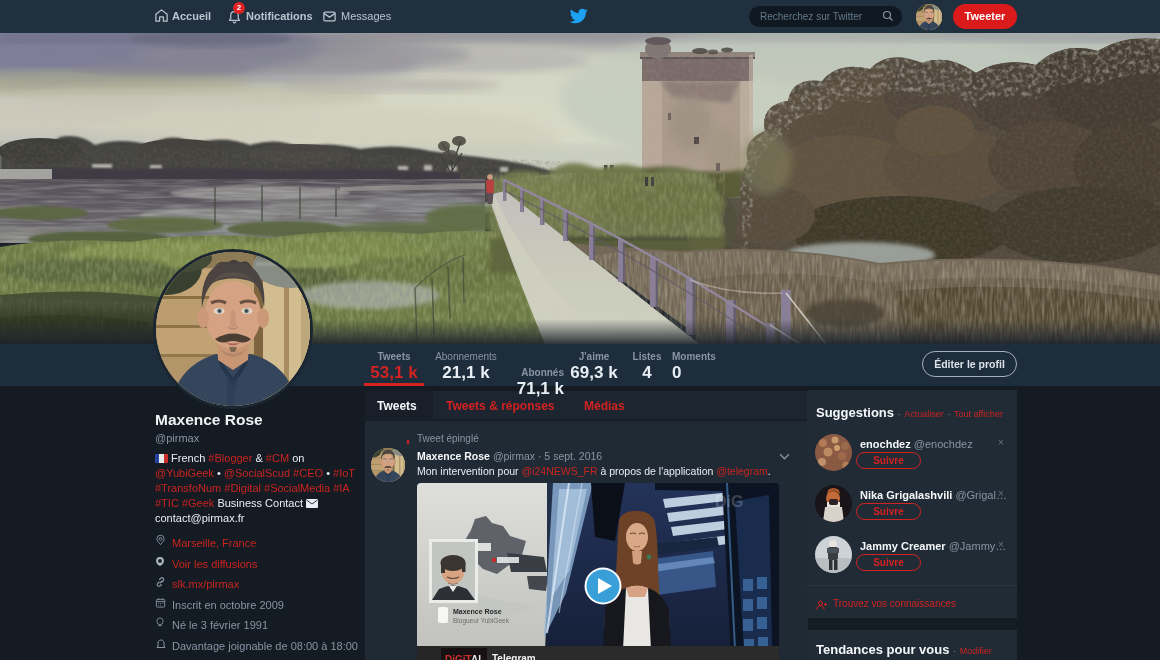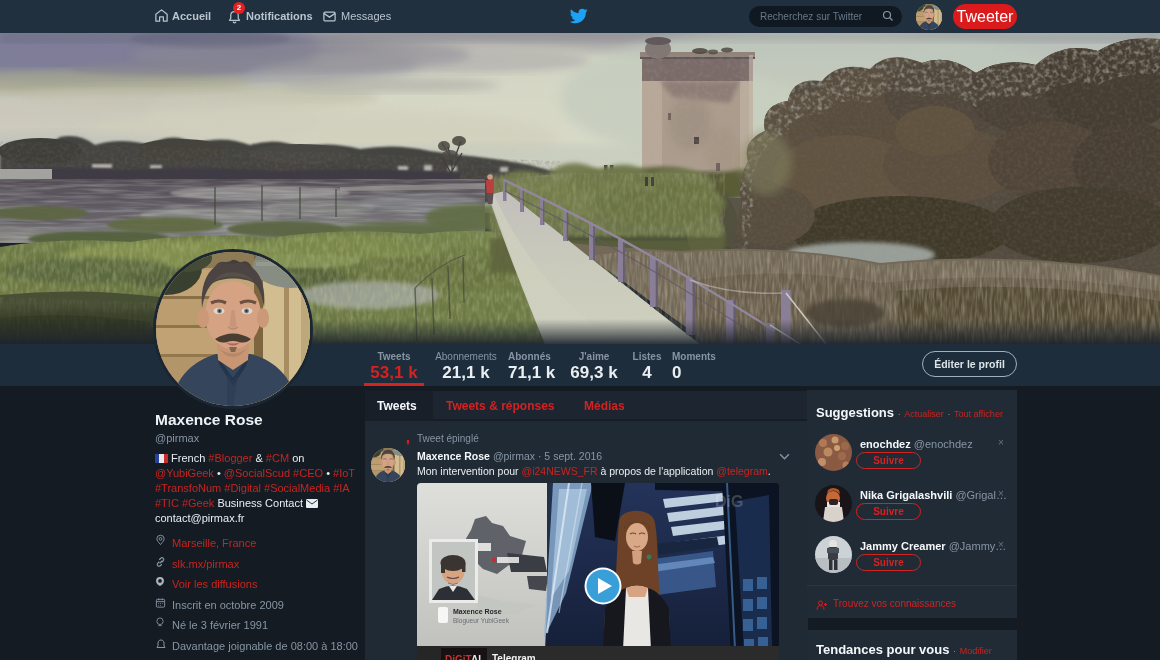--- a/index.html
+++ b/index.html
@@ -104,21 +104,21 @@
     <svg class="abs" style="right:8px;top:4px" width="12" height="12" viewBox="0 0 24 24" fill="none" stroke="#8795a3" stroke-width="2.4">
         <circle cx="10" cy="10" r="7"></circle>
         <path d="M15.5 15.5 L21 21"></path>
       </svg>
   </div>
   <div class="abs" style="left:916px;top:4px;width:26px;height:26px;border-radius:50%;overflow:hidden">
     <svg width="26" height="26" viewBox="0 0 154 154">
         <use href="#avatarart"></use>
       </svg>
   </div>
-  <div class="abs" style="left:953px;top:4px;width:64px;height:25px;background:#db1b1b;border-radius:13px;color:#fff;font-size:16px;font-weight:normal;text-align:center;line-height:25px">Tweeter</div>
+  <div class="abs" style="left:953px;top:4px;width:64px;height:25px;background:#db1b1b;border-radius:13px;color:#fff;font-size:11px;font-weight:bold;text-align:center;line-height:25px">Tweeter</div>
 </div>
 
 <div class="abs" id="banner" style="left:0;top:33px;width:1160px;height:311px;z-index:1;overflow:hidden">
 <svg width="1160" height="311" viewBox="0 0 1160 311">
   <defs>
     <linearGradient id="sky" x1="0" y1="0" x2="0" y2="1">
       <stop offset="0" stop-color="#a8a6aa"></stop>
       <stop offset="0.3" stop-color="#cccbbe"></stop>
       <stop offset="0.55" stop-color="#d9dbc8"></stop>
       <stop offset="0.8" stop-color="#ccd3c4"></stop>
@@ -417,21 +417,21 @@
 <div class="abs" id="stats" style="left:0;top:344px;width:1160px;height:42px;background:#1e2d3c;z-index:20">
   <div class="abs" style="left:364px;top:0;width:60px;height:42px;text-align:center">
     <div style="font-size:10px;font-weight:bold;color:#8795a3;margin-top:7px">Tweets</div>
     <div style="font-size:17px;font-weight:bold;color:#d42221;margin-top:1px">53,1&nbsp;k</div>
   </div>
   <div class="abs" style="left:364px;top:39px;width:60px;height:3px;background:#d42221"></div>
   <div class="abs" style="left:428px;top:0;width:76px;height:42px;text-align:center">
     <div style="font-size:10px;font-weight:normal;color:#8795a3;margin-top:7px">Abonnements</div>
     <div style="font-size:17px;font-weight:bold;color:#e9eef2;margin-top:1px">21,1&nbsp;k</div>
   </div>
-  <div class="abs" style="left:508px;top:0;width:56px;height:42px;text-align:left">
+  <div class="abs" style="left:508px;top:16px;width:56px;height:42px;text-align:right">
     <div style="font-size:10px;font-weight:bold;color:#8795a3;margin-top:7px">Abonnés</div>
     <div style="font-size:17px;font-weight:bold;color:#e9eef2;margin-top:1px">71,1&nbsp;k</div>
   </div>
   <div class="abs" style="left:568px;top:0;width:52px;height:35px;text-align:center">
     <div style="font-size:10px;font-weight:bold;color:#8795a3;margin-top:7px">J'aime</div>
     <div style="font-size:17px;font-weight:bold;color:#e9eef2;margin-top:1px">69,3&nbsp;k</div>
   </div>
   <div class="abs" style="left:627px;top:0;width:40px;height:42px;text-align:center">
     <div style="font-size:10px;font-weight:bold;color:#8795a3;margin-top:7px">Listes</div>
     <div style="font-size:17px;font-weight:bold;color:#e9eef2;margin-top:1px">4</div>
@@ -459,26 +459,26 @@
     French <span class="red">#Blogger</span> &amp; <span class="red">#CM</span> on <span class="red">@YubiGeek</span> • <span class="red">@SocialScud</span> <span class="red">#CEO</span> • <span class="red">#IoT</span> <span class="red">#TransfoNum</span> <span class="red">#Digital</span> <span class="red">#SocialMedia</span> <span class="red">#IA</span> <span class="red">#TIC</span> <span class="red">#Geek</span> Business Contact <svg width="12" height="9" viewBox="0 0 12 9" style="vertical-align:-1px">
         <rect width="12" height="9" rx="1" fill="#e9eef2"></rect>
         <path d="M0.5 1 L6 5 L11.5 1" stroke="#2a3441" stroke-width="1" fill="none"></path>
       </svg> contact@pirmax.fr
   </div>
   <div style="margin-top:7px;font-size:11px;line-height:20.5px">
     <div><span style="display:inline-block;width:17px"><svg width="11" height="13" viewBox="0 0 24 24" fill="none" stroke="#8795a3" stroke-width="2">
             <path d="M12 21 C7 15 4 11.5 4 8.5 A8 8 0 0 1 20 8.5 C20 11.5 17 15 12 21 Z"></path>
             <circle cx="12" cy="8.5" r="3"></circle>
           </svg></span><span class="red">Marseille, France</span></div>
+    <div><span style="display:inline-block;width:17px"><svg width="10" height="13" viewBox="0 0 24 24" fill="#a9b5bf">
+            <path d="M12 1 A9.5 9.5 0 0 1 21.5 10.5 C21.5 16 16 21 12 23 C8 21 2.5 16 2.5 10.5 A9.5 9.5 0 0 1 12 1 Z M12 6 A4.5 4.5 0 1 0 12 15 A4.5 4.5 0 0 0 12 6 Z"></path>
+          </svg></span><span class="red">Voir les diffusions</span></div>
     <div><span style="display:inline-block;width:17px"><svg width="12" height="12" viewBox="0 0 24 24" fill="none" stroke="#8795a3" stroke-width="2.2">
             <path d="M10 14 L14 10 M8 12 L5.5 14.5 A3.5 3.5 0 0 0 10.5 19.5 L13 17 M14 12 L16.5 9.5 A3.5 3.5 0 0 0 11.5 4.5 L9 7" stroke-linecap="round"></path>
           </svg></span><span class="red">slk.mx/pirmax</span></div>
-    <div><span style="display:inline-block;width:17px"><svg width="10" height="13" viewBox="0 0 24 24" fill="#a9b5bf">
-            <path d="M12 1 A9.5 9.5 0 0 1 21.5 10.5 C21.5 16 16 21 12 23 C8 21 2.5 16 2.5 10.5 A9.5 9.5 0 0 1 12 1 Z M12 6 A4.5 4.5 0 1 0 12 15 A4.5 4.5 0 0 0 12 6 Z"></path>
-          </svg></span><span class="red">Voir les diffusions</span></div>
     <div><span style="display:inline-block;width:17px"><svg width="11" height="12" viewBox="0 0 24 24" fill="none" stroke="#8795a3" stroke-width="2">
             <rect x="3" y="4" width="18" height="17" rx="2"></rect>
             <path d="M3 9 L21 9 M8 2 L8 6 M16 2 L16 6"></path>
             <path d="M7 13 L9 13 M11 13 L13 13 M15 13 L17 13 M7 17 L9 17 M11 17 L13 17" stroke-width="1.6"></path>
           </svg></span><span class="gray">Inscrit en octobre 2009</span></div>
     <div><span style="display:inline-block;width:17px"><svg width="10" height="13" viewBox="0 0 24 24" fill="none" stroke="#8795a3" stroke-width="2">
             <ellipse cx="12" cy="9" rx="7.5" ry="8"></ellipse>
             <path d="M10 17.5 L9 20 L12 19 L15 20 L14 17.5"></path>
           </svg></span><span class="gray">Né le 3 février 1991</span></div>
     <div><span style="display:inline-block;width:17px"><svg width="12" height="12" viewBox="0 0 24 24" fill="none" stroke="#8795a3" stroke-width="2">

